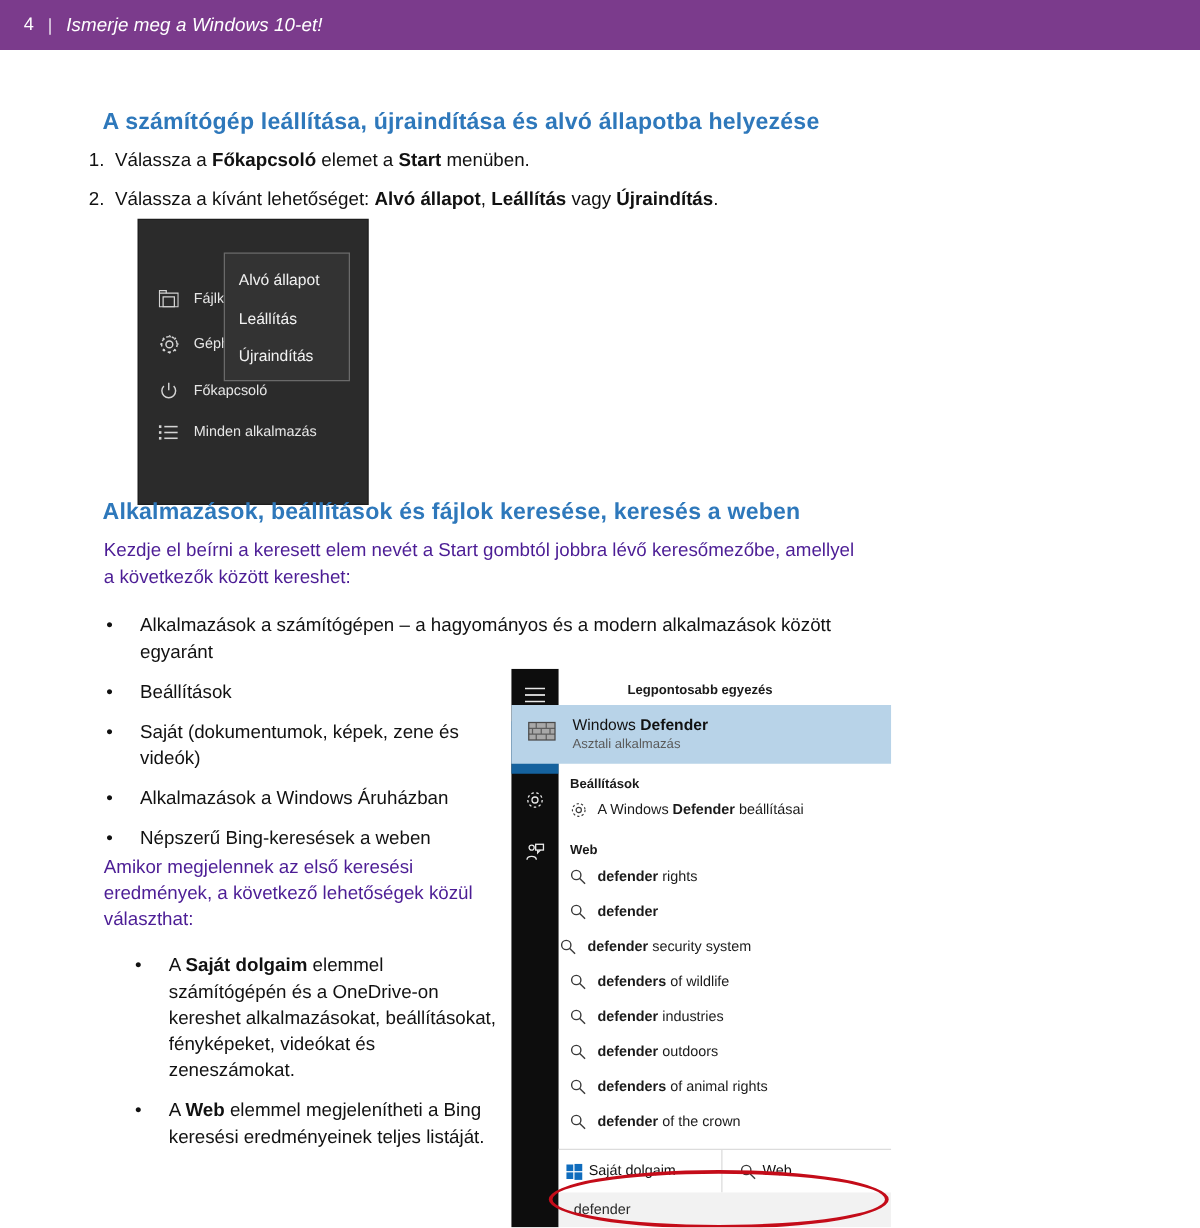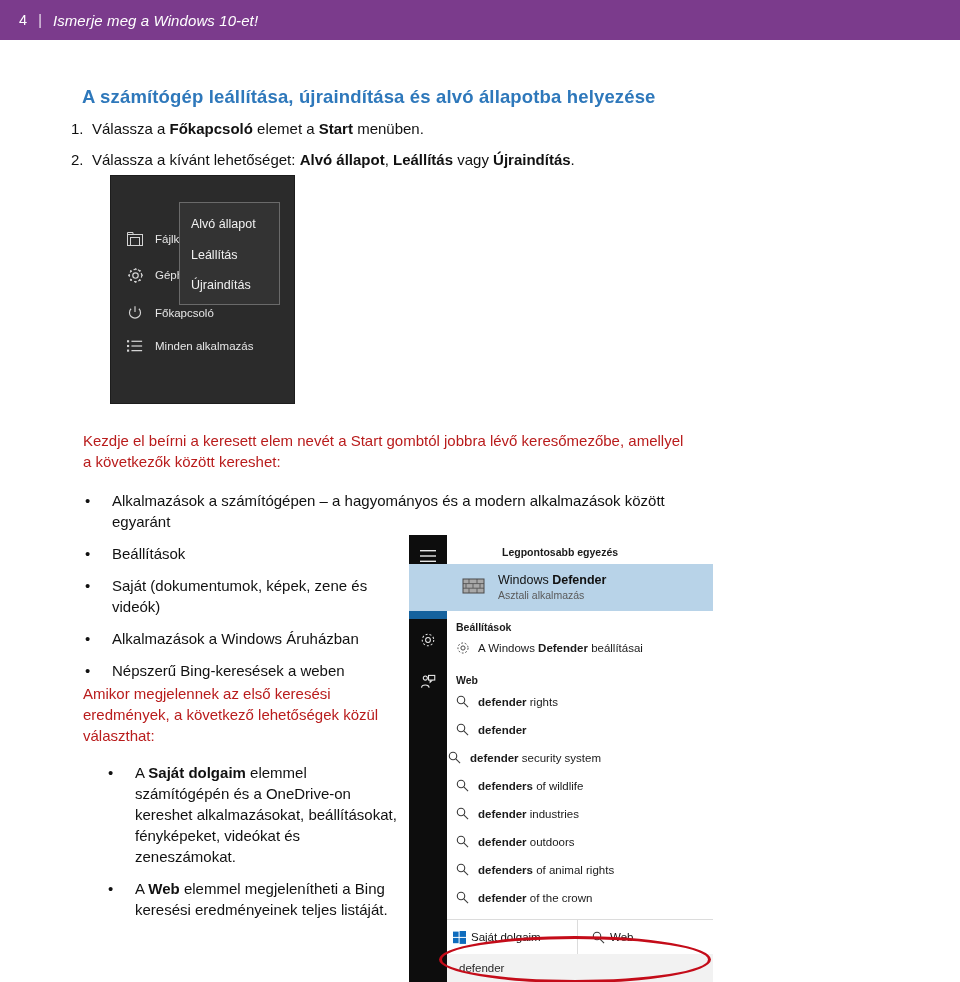--- a/index.html
+++ b/index.html
@@ -145,21 +145,21 @@
     flex: none;
     font-size: 15px;
     line-height: 21px;
   }
   .bullet-item .btxt { flex: 1; }
 
   .para {
     position: absolute;
     font-size: 15px;
     line-height: 21px;
-    color: #b91c1c;
+    color: #4c1d95;
   }
 
   
   .search-shot {
     position: absolute;
     left: 409px;
     top: 495px;
     width: 304px;
     height: 447px;
     background: #FFFFFF;
@@ -379,20 +379,21 @@
       <span>Minden alkalmazás</span>
     </div>
 
     <div class="sm-popup">
       <div class="pop-item" style="top:14px;">Alvó állapot</div>
       <div class="pop-item" style="top:45px;">Leállítás</div>
       <div class="pop-item" style="top:75px;">Újraindítás</div>
     </div>
   </div>
 
+  <div class="h-blue" style="left:82px; top:358px;">Alkalmazások, beállítások és fájlok keresése, keresés a weben</div>
 
   <div class="para" style="left:83px; top:390px; width:640px;">
     <span>Kezdje el beírni a keresett elem nevét a Start gombtól jobbra lévő keresőmezőbe, amellyel</span>
     <br>
     <span>a következők között kereshet:</span>
   </div>
 
   <div class="bullet-list" style="left:85px; top:450px; width:600px;">
     <div class="bullet-item" style="width:600px;">
       <span class="dot">•</span>
@@ -474,21 +475,21 @@
               </g>
             </svg>
         </span>
       </div>
     </div>
 
     <div class="ss-body"></div>
 
     <div class="ss-group-label" style="left:47px; top:11px;margin-left:46px;">Legpontosabb egyezés</div>
 
-    <div class="ss-top-row" style="top:29px;padding-left:40px;">
+    <div class="ss-top-row" style="top:29px;">
       <span class="fw-ico">
         <svg width="24" height="20" viewBox="0 0 24 20">
           <rect x="1" y="3" width="21" height="14" fill="#A8A8A8"></rect>
           <g stroke="#5E5E5E" stroke-width="1">
             <line x1="1" y1="7.6" x2="22" y2="7.6"></line>
             <line x1="1" y1="12.2" x2="22" y2="12.2"></line>
             <line x1="7" y1="3" x2="7" y2="7.6"></line>
             <line x1="15" y1="3" x2="15" y2="7.6"></line>
             <line x1="4" y1="7.6" x2="4" y2="12.2"></line>
             <line x1="11" y1="7.6" x2="11" y2="12.2"></line>

